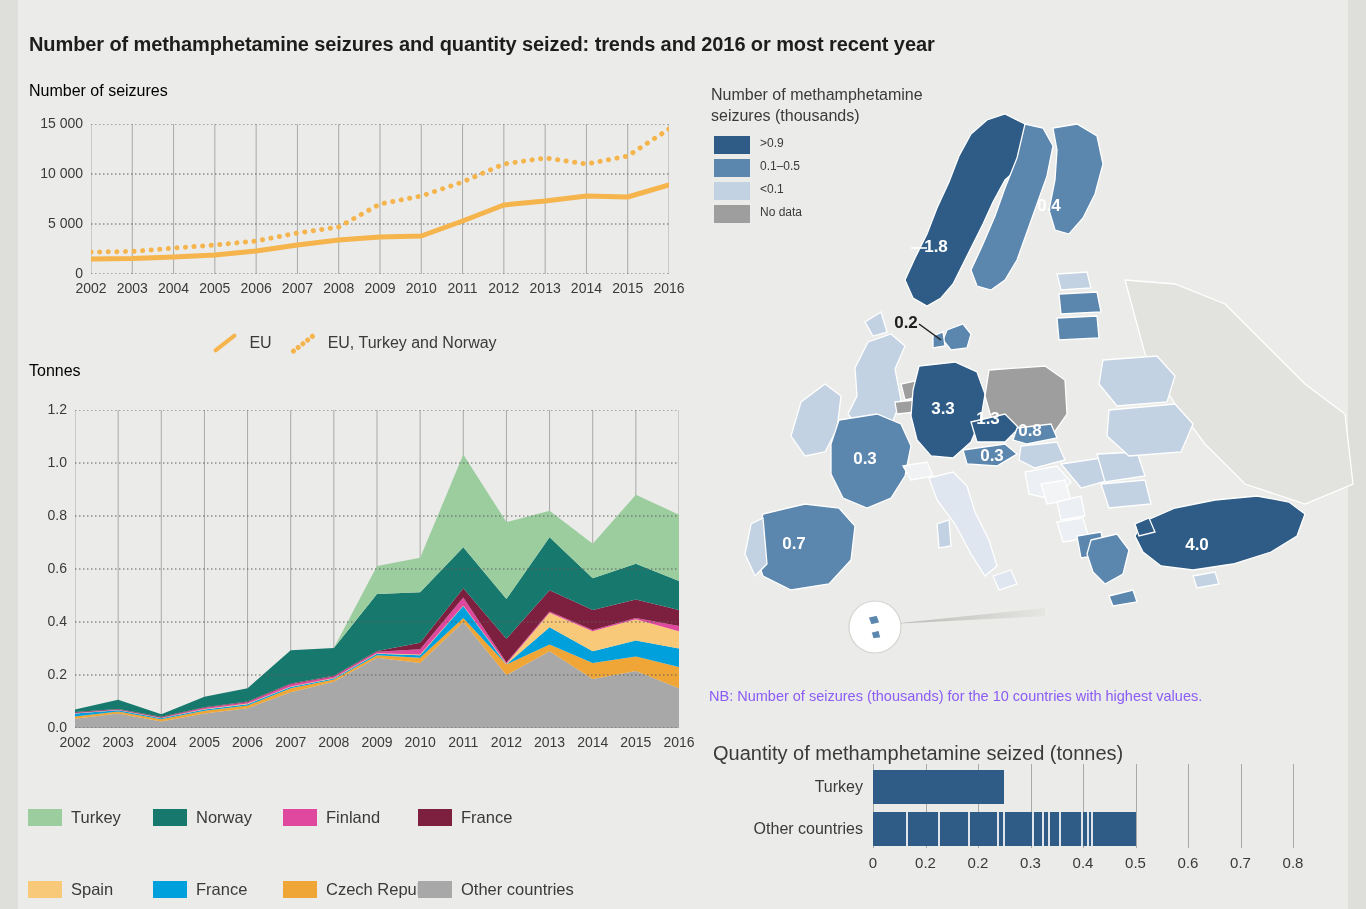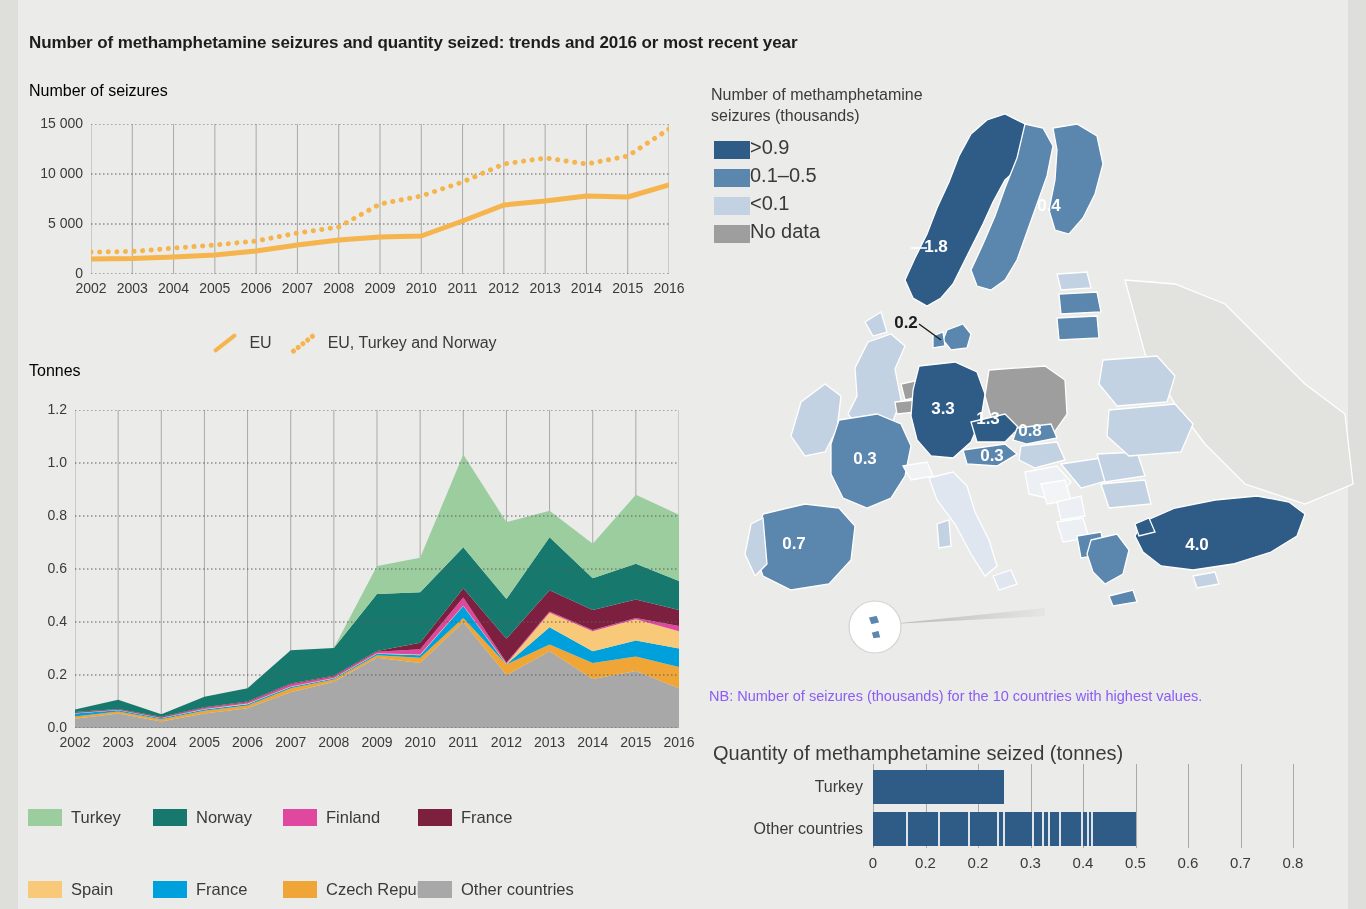--- a/index.html
+++ b/index.html
@@ -10,21 +10,21 @@
     font-family:"Liberation Sans", sans-serif;
     color:#3a3a3a;
     overflow:hidden;
     position:relative;
   }
   .stripe-left { position:absolute; left:0; top:0; width:18px; height:909px; background:#dededa; }
   .stripe-right { position:absolute; right:0; top:0; width:18px; height:909px; background:#dededa; }
 
   #page-title {
     position:absolute; left:29px; top:33px;
-    font-size:17px; font-weight:bold; color:#1d1d1b;
+    font-size:20px; font-weight:bold; color:#1d1d1b;
     letter-spacing:-0.1px;
   }
 
   .axis-title { font-size:16px; color:#000000; }
 
   
   #line-panel { position:absolute; left:29px; top:82px; width:650px; height:230px; }
   #line-title { position:absolute; left:0; top:0; }
   #line-plot {
     position:absolute; left:62px; top:42px; width:578px; height:150px;
@@ -48,21 +48,21 @@
 
   #area-legend { position:absolute; left:28px; top:808px; width:640px; }
   .leg-row { display:flex; align-items:center; margin-bottom:12px; }
   .leg-cell { display:flex; align-items:center; gap:9px; font-size:16.5px; }
   .sw { width:34px; height:17px; display:inline-block; }
 
   
   #map-panel { position:absolute; left:705px; top:84px; width:650px; height:590px; }
   #map-title { position:absolute; left:6px; top:0; font-size:16px; line-height:21px; width:250px; }
   #map-legend { position:absolute; left:9px; top:52px; }
-  .mlg { display:flex; align-items:flex-end; margin-bottom:5px; font-size:20px; }
+  .mlg { display:flex; align-items:flex-start; gap:10px; margin-bottom:5px; font-size:12px; }
   .mlg .sw2 { width:36px; height:18px; display:inline-block; }
   #map-svg { position:absolute; left:0; top:0; }
 
   #nb-note { position:absolute; left:709px; top:688px; font-size:14.5px; color:#8b5cf6; }
 
   
   #bar-panel { position:absolute; left:709px; top:726px; width:645px; height:160px; }
   #bar-title { position:absolute; left:4px; top:16px; font-size:20px; }
   #bar-plot { position:absolute; left:164px; top:38px; width:420px; height:84px; }
   #bar-plot .bgv { position:absolute; top:0; bottom:0; width:1px; background:#a9a9a6; }

